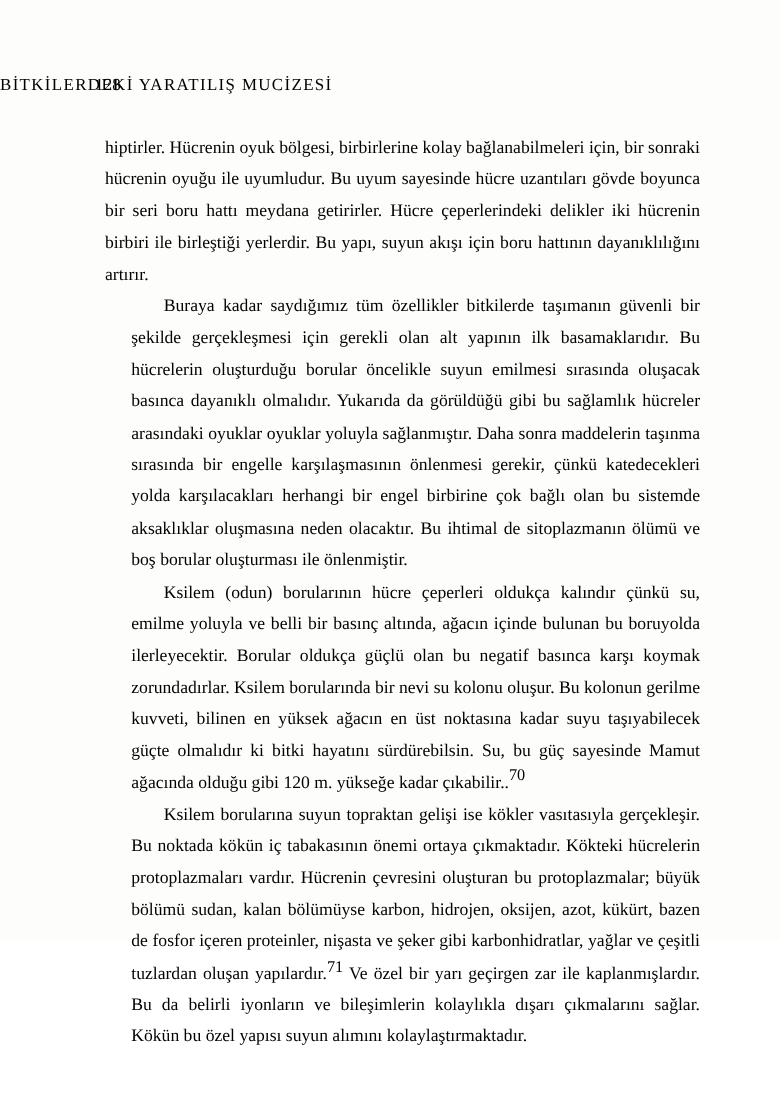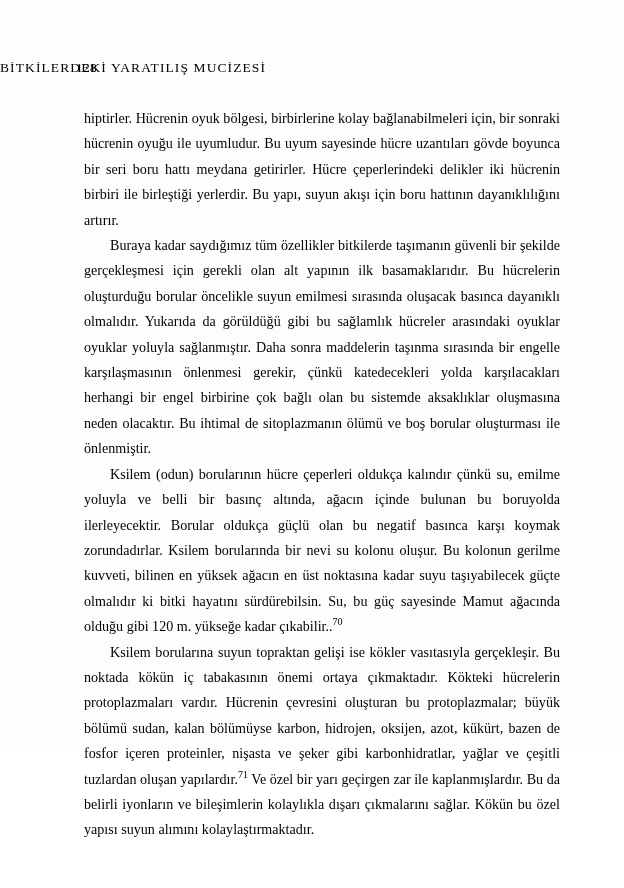--- a/index.html
+++ b/index.html
@@ -49,23 +49,24 @@
     text-align: justify;
     text-justify: inter-word;
     hyphens: manual;
   }
   .textblock p {
     margin: 0;
     text-indent: 0;
   }
   .textblock p + p {
     text-indent: 26px;
+    margin-left: 21px;
   }
   sup {
-    font-size: 10px;
+    font-size: 13px;
     vertical-align: super;
     line-height: 0;
   }
 </style>
 </head>
 <body>
 
 <div class="page">
 
   <div class="folio">128</div>

